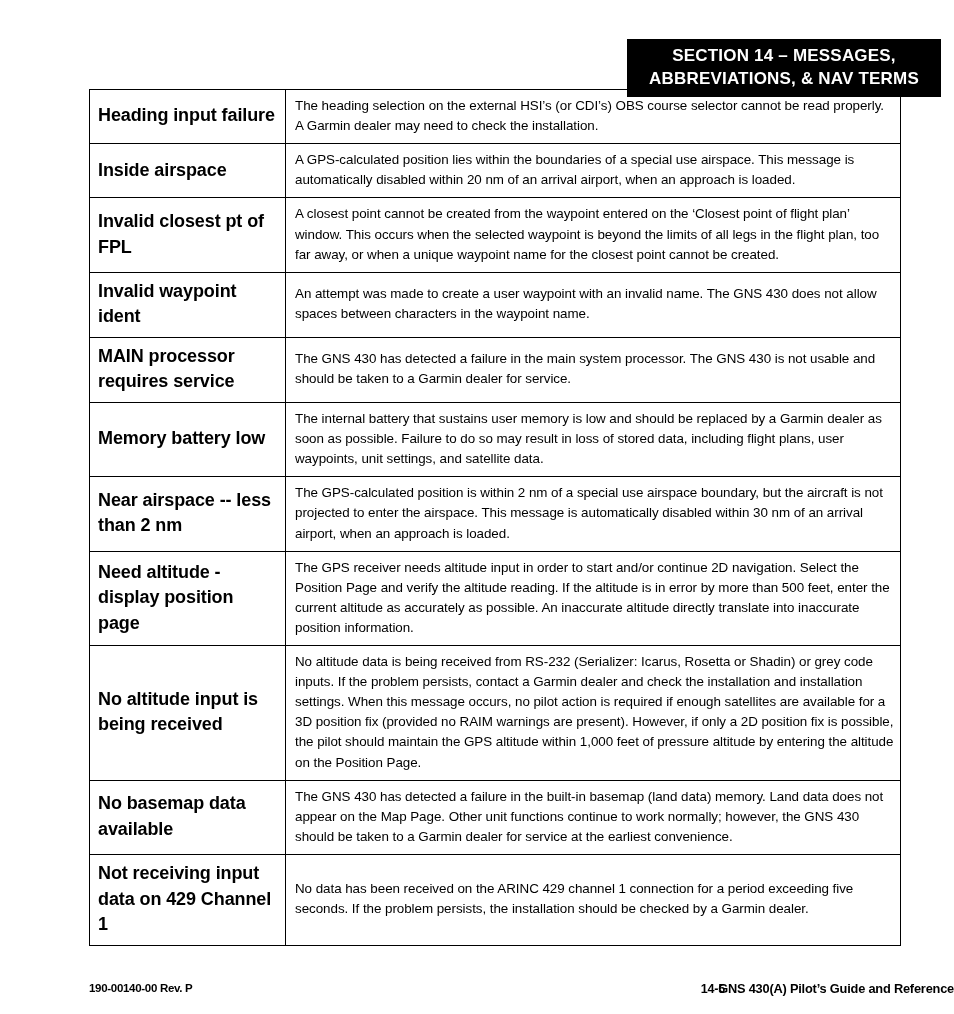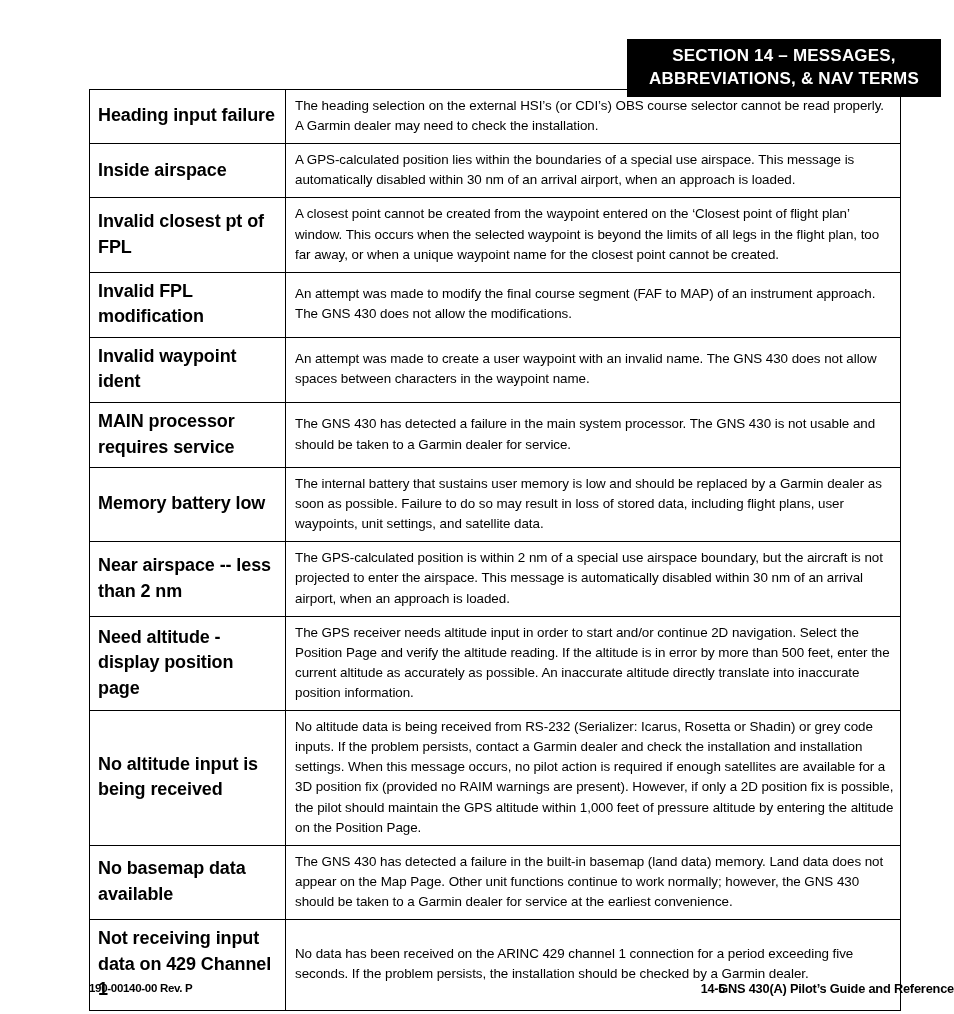--- a/index.html
+++ b/index.html
@@ -113,29 +113,25 @@
 </div>
 
 <table id="messages-table">
   <tbody>
     <tr>
       <td class="msg-name">Heading input failure</td>
       <td class="msg-desc">The heading selection on the external HSI’s (or CDI’s) OBS course selector cannot be read properly.  A Garmin dealer may need to check the installation.</td>
     </tr>
     <tr>
       <td class="msg-name">Inside airspace</td>
-      <td class="msg-desc">A GPS-calculated position lies within the boundaries of a special use airspace.  This message is automatically disabled within 30 nm of an arrival airport, when an approach is loaded.</td>
+      <td class="msg-desc">A GPS-calculated position lies within the boundaries of a special use airspace.  This message is automatically disabled within 20 nm of an arrival airport, when an approach is loaded.</td>
     </tr>
     <tr>
       <td class="msg-name">Invalid closest pt of FPL</td>
       <td class="msg-desc">A closest point cannot be created from the waypoint entered on the ‘Closest point of flight plan’ window.  This occurs when the selected waypoint is beyond the limits of all legs in the flight plan, too far away, or when a unique waypoint name for the closest point cannot be created.</td>
-    </tr>
-    <tr>
-      <td class="msg-name">Invalid FPL modification</td>
-      <td class="msg-desc">An attempt was made to modify the final course segment (FAF to MAP) of an instrument approach.  The GNS 430 does not allow the modifications.</td>
     </tr>
     <tr>
       <td class="msg-name">Invalid waypoint ident</td>
       <td class="msg-desc">An attempt was made to create a user waypoint with an invalid name.  The GNS 430 does not allow spaces between characters in the waypoint name.</td>
     </tr>
     <tr>
       <td class="msg-name">MAIN processor requires service</td>
       <td class="msg-desc">The GNS 430 has detected a failure in the main system processor.  The GNS 430 is not usable and should be taken to a Garmin dealer for service.</td>
     </tr>
     <tr>

